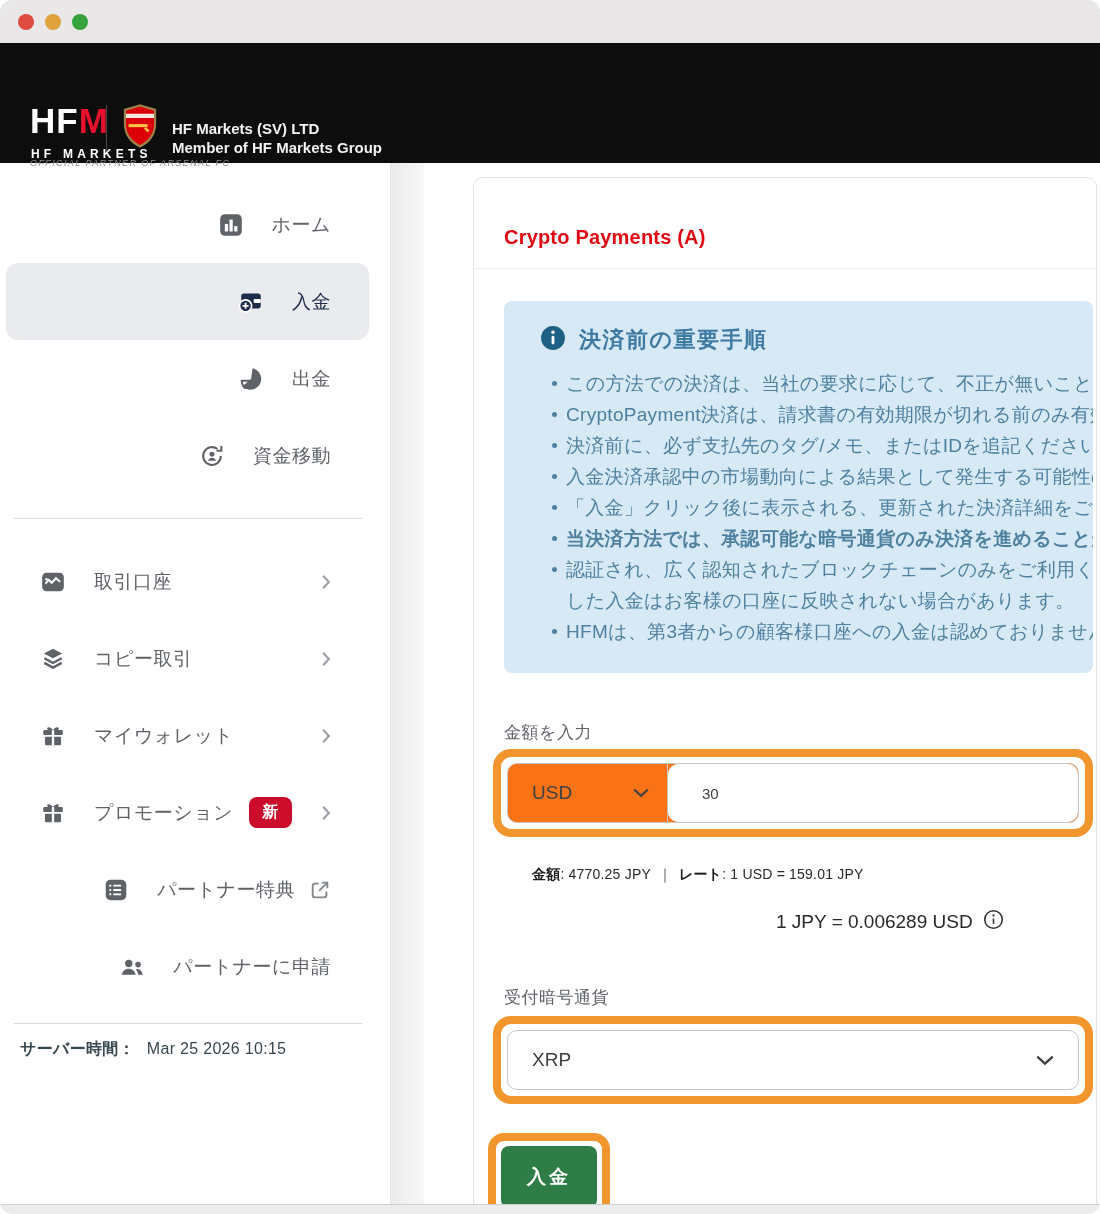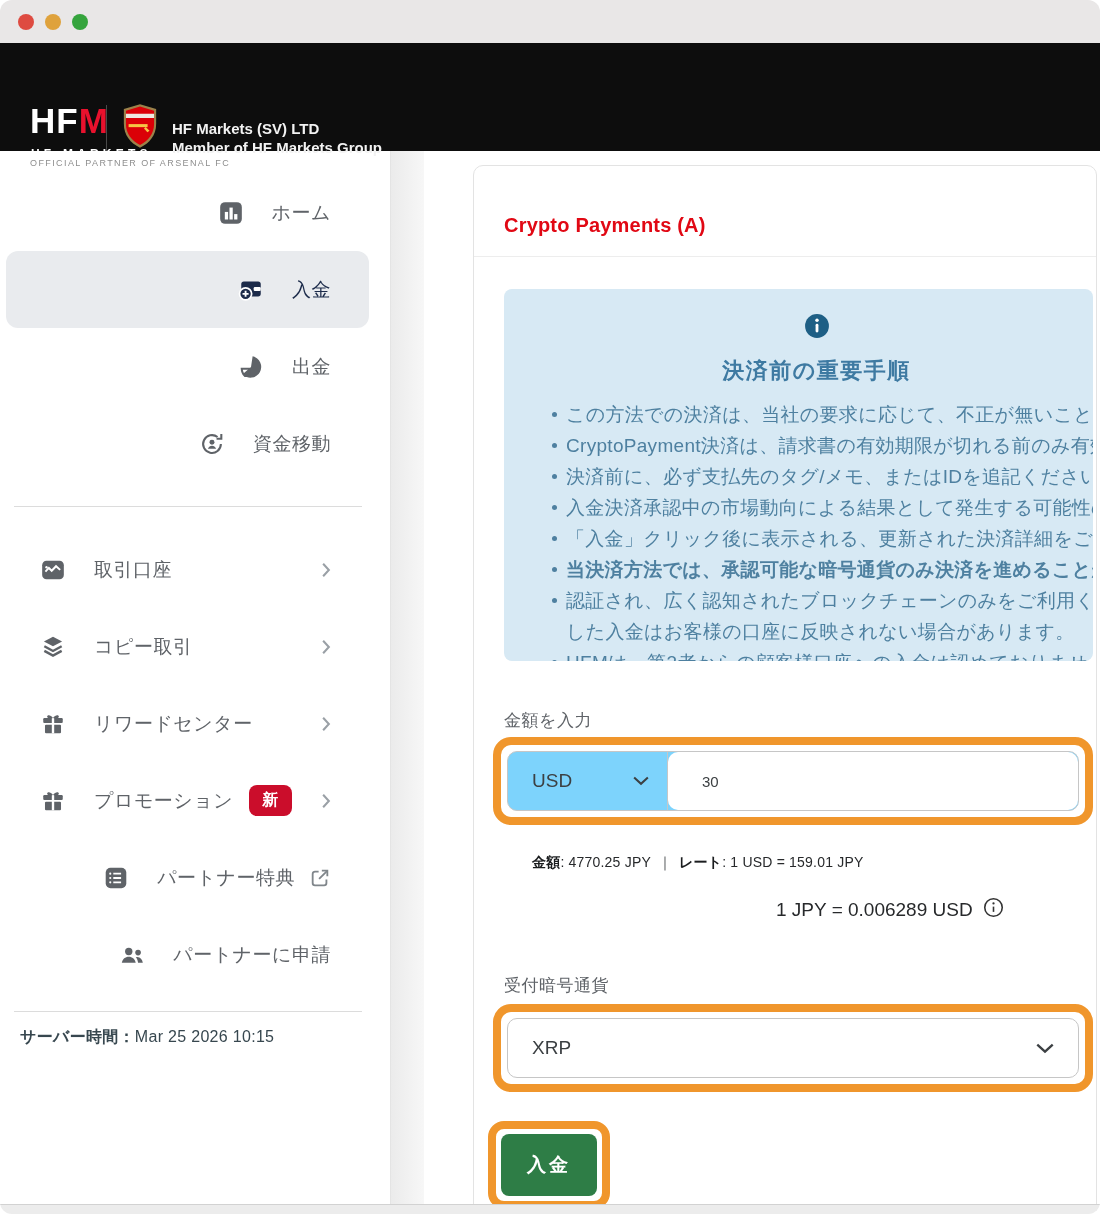--- a/index.html
+++ b/index.html
@@ -7,27 +7,27 @@
   .window { position:absolute; inset:0; border-radius:12px; overflow:hidden; background:#fff; }
 
   
   .titlebar { height:43px; background:#e9e7e7; display:flex; align-items:center; padding-left:18px; gap:11px; }
   .light { width:16px; height:16px; border-radius:50%; }
   .light.red { background:#de4b41; }
   .light.yellow { background:#dfa23c; }
   .light.green { background:#35a43d; }
 
   
-  .brand { height:108px; background:#0d0d0d; position:relative; }
+  .brand { height:120px; background:#0d0d0d; position:relative; }
   .logo-text { position:absolute; left:30px; top:60px; font-size:35px; font-weight:700; color:#fff; letter-spacing:1px; line-height:1; }
   .logo-text .m { color:#e8112d; }
   .logo-sub { position:absolute; left:31px; top:104px; font-size:12px; color:#fff; letter-spacing:4.2px; font-weight:600; }
   .brand-divider { position:absolute; left:106px; top:62px; width:1px; height:46px; background:#4a4a4a; }
   .crest { position:absolute; left:121px; top:58px; }
-  .partner-text { position:absolute; left:30px; top:115px; font-size:9px; color:#8e8e8e; letter-spacing:1.4px; }
+  .partner-text { position:absolute; left:30px; top:115px; font-size:9px; color:#8e8e8e; letter-spacing:1.4px;font-style:italic; }
   .entity { position:absolute; left:172px; top:76px; color:#f2f2f2; font-size:15px; font-weight:600; line-height:19px; }
 
   
   .app { display:flex; height:1063px; }
   .sidebar { width:391px; background:#fff; border-right:1px solid #e4e4e4; padding-top:23px; flex:none; }
   .gutter { width:33px; background:linear-gradient(to right,#ebebeb,#f7f7f7); flex:none; }
   .main { flex:1; position:relative; background:#fff; overflow:hidden; }
 
   
   .nav-item { height:77px; display:flex; align-items:center; margin:0 21px 0 6px; padding:0 38px 0 34px; border-radius:12px; cursor:pointer;justify-content:flex-end; }
@@ -35,45 +35,45 @@
   .nav-icon { width:26px; height:26px; flex:none; display:flex; align-items:center; justify-content:center; }
   .nav-label { font-size:19px; color:#5f6368; margin-left:28px; letter-spacing:0.5px; white-space:nowrap; }
   .nav-item.active .nav-label { color:#1c2b4a; font-weight:500; }
   .chev { margin-left:auto; display:flex; align-items:center; }
   .badge-new { background:#cb0d2b; color:#fff; font-size:16px; font-weight:700; border-radius:8px; padding:5px 13px; margin-left:16px; letter-spacing:1px; }
   .ext-icon { margin-left:14px; display:flex; align-items:center; }
   .sidebar-divider { border-top:1px solid #dcdcdc; margin:24px 28px 24px 14px; }
   .sidebar-divider.second { margin-top:18px; margin-bottom:0; }
   .server-time { margin:15px 0 0 20px; font-size:16px; color:#37474f; letter-spacing:0.3px; }
   .server-time .st-label { font-weight:700; }
-  .server-time .st-value { font-weight:500; margin-left:0; }
+  .server-time .st-value { font-weight:500; margin-left:12px; }
 
   
   .card { position:absolute; left:49px; top:14px; width:624px; height:1200px; background:#fff; border:1px solid #e3e3e3; border-radius:10px; }
   .card-title { position:absolute; left:30px; top:48px; font-size:20px; font-weight:700; color:#e10814; letter-spacing:0.2px; }
   .card-divider { position:absolute; top:90px; left:0; width:100%; border-top:1px solid #ededed; }
 
   .info-box { position:absolute; left:30px; top:123px; width:589px; height:372px; background:#d7e9f4; border-radius:8px; overflow:hidden; }
-  .info-header { display:flex; align-items:center; gap:13px; padding:24px 0 0 36px;flex-direction:column; }
+  .info-header { display:flex; align-items:center; gap:13px; padding:24px 0 0 36px; }
   .info-title { font-size:22px; font-weight:700; color:#3e7aa2; letter-spacing:1.5px; }
   .info-list { margin-top:13px; list-style:none; }
   .info-list li { position:relative; padding-left:62px; font-size:19px; line-height:31px; color:#4e80a0; white-space:nowrap; letter-spacing:0.3px; }
   .info-list li.dot::before { content:""; position:absolute; left:48px; top:13px; width:5px; height:5px; border-radius:50%; background:#4e80a0; }
   .info-list li.bold { font-weight:700; }
 
   .field-label { position:absolute; left:30px; font-size:17px; color:#5f6368; letter-spacing:0.5px; }
   .amount-label { top:543px; }
   .crypto-label { top:808px; }
 
   .ring { position:absolute; left:19px; width:600px; height:88px; border:8px solid #f0962c; border-radius:18px; padding:6px; background:#fff; }
   .ring-amount { top:571px; }
   .ring-crypto { top:838px; }
   .ring-submit { left:14px; top:955px; width:122px; height:88px; padding:5px; border-radius:16px; }
 
-  .input-group { display:flex; height:100%; border:1px solid #c6c6c6; border-radius:10px; background:#7dd3fc; align-items:stretch; }
+  .input-group { display:flex; height:100%; border:1px solid #c6c6c6; border-radius:10px; background:#f97316; align-items:stretch; }
   .currency-select { width:160px; display:flex; align-items:center; padding:0 18px 0 24px; border-right:1px solid #c6c6c6; font-size:19px; color:#3c4043; cursor:pointer; }
   .currency-select .dd { margin-left:auto; display:flex; align-items:center; }
   .amount-input { flex:1; border:none; outline:none; font-size:15px; color:#3c4043; padding-left:34px; border-radius:10px; font-family:inherit; }
   .select-full { display:flex; align-items:center; height:100%; border:1px solid #c6c6c6; border-radius:10px; padding:0 24px; font-size:19px; color:#3c4043; cursor:pointer; background:#fff; }
   .select-full .dd { margin-left:auto; display:flex; align-items:center; }
 
   .rate-line1 { position:absolute; left:30px; top:688px; font-size:14px; color:#27292b; letter-spacing:0.2px;margin-left:28px; }
   .rate-line1 .bold { font-weight:700; color:#1b1d1f; }
   .rate-line1 .sep { margin:0 7px; color:#3c4043; }
   .rate-line2 { position:absolute; left:302px; top:731px; font-size:19px; color:#27292b; display:flex; align-items:center; gap:10px; }
@@ -200,21 +200,21 @@
 
       <div class="nav-item">
         <span class="nav-icon">
           <svg width="26" height="26" viewBox="0 0 24 24">
               <rect x="3" y="6.5" width="18" height="4.6" rx="1" fill="#5f6368"></rect>
               <rect x="4.6" y="12.6" width="14.8" height="8" rx="1" fill="#5f6368"></rect>
               <rect x="10.9" y="6.5" width="2.2" height="14.1" fill="#fff"></rect>
               <path d="M12 6.5C9.8 3 6.3 3.3 6.6 5.4c.2 1.7 3.2 1.7 5.4 1.1zM12 6.5c2.2-3.5 5.7-3.2 5.4-1.1-.2 1.7-3.2 1.7-5.4 1.1z" fill="#5f6368"></path>
             </svg>
         </span>
-        <span class="nav-label">リワードセンター</span>
+        <span class="nav-label">マイウォレット</span>
         <span class="chev">
             <svg width="10" height="16" viewBox="0 0 8 14" fill="none">
               <path d="M1.5 1.5 6.5 7l-5 5.5" stroke="#9aa0a6" stroke-width="1.8"></path>
             </svg>
           </span>
       </div>
 
       <div class="nav-item">
         <span class="nav-icon">
           <svg width="26" height="26" viewBox="0 0 24 24">

